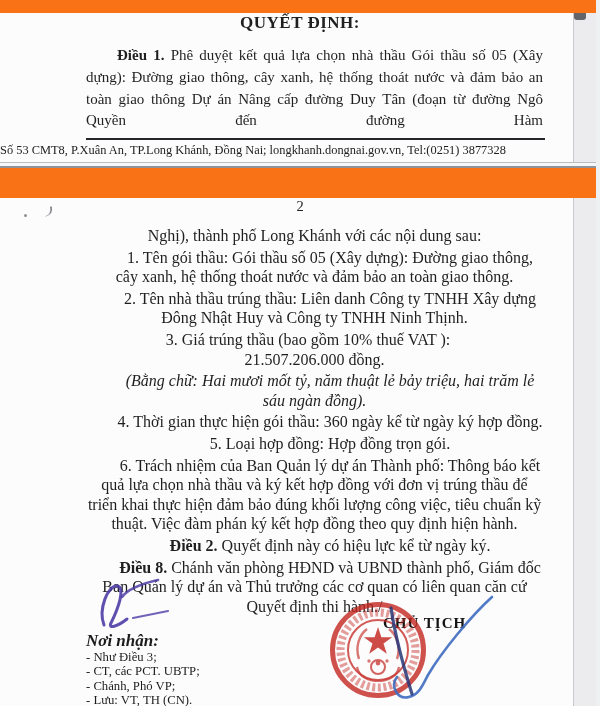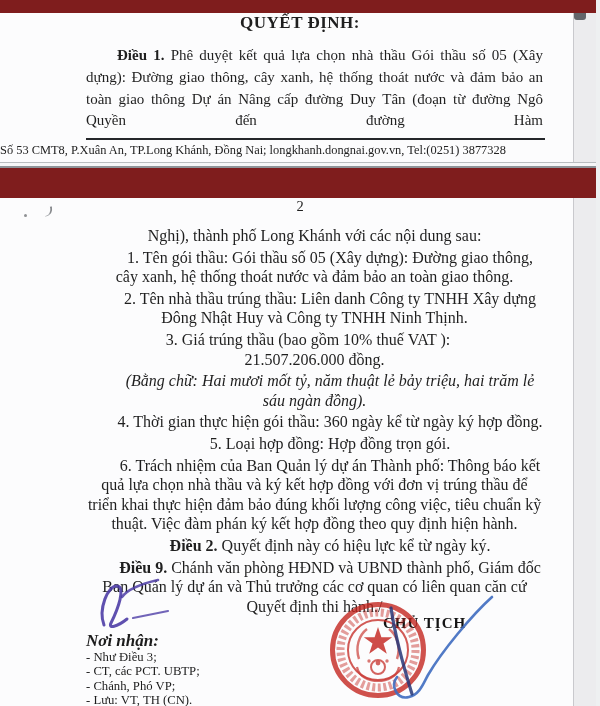--- a/index.html
+++ b/index.html
@@ -1,18 +1,18 @@
 <!DOCTYPE html>
 <html><head>
 <meta charset="utf-8">
 <style>
   * { margin:0; padding:0; box-sizing:border-box; }
   html,body { width:600px; }
   body { font-family:"Liberation Serif","DejaVu Serif",serif; background:#eef0f1; }
-  .stage { position:relative; width:596px; height:706px; background:#7f1d1d; overflow:hidden; }
+  .stage { position:relative; width:596px; height:706px; background:#f97316; overflow:hidden; }
 
   .page { position:relative; width:600px; background:#fcfcfd; color:#1f1f1f; }
   .page1 { height:150px; border-bottom:1px solid #b9bdc0; }
   .band  { height:5px; background:#f6f7f8; border-bottom:2px solid #8e9499; }
   .page2 { height:548px; }
 
   .edge-strip { position:absolute; top:0; right:0; bottom:0; width:27px;
                 background:#ececee; border-left:1px solid #c9c9cd; }
   .corner-mark { position:absolute; top:0; left:574px; width:12px; height:7px;
                  background:#4b4d52; border-radius:0 0 3px 3px; opacity:.85; }
@@ -79,21 +79,21 @@
     <div class="p2-body">
       <p class="justify">Nghị), thành phố Long Khánh với các nội dung sau:</p>
       <p class="indent justify">1. Tên gói thầu: Gói thầu số 05 (Xây dựng): Đường giao thông, cây xanh, hệ thống thoát nước và đảm bảo an toàn giao thông.</p>
       <p class="indent justify">2. Tên nhà thầu trúng thầu: Liên danh Công ty TNHH Xây dựng Đông Nhật Huy và Công ty TNHH Ninh Thịnh.</p>
       <p class="indent"><span>3. Giá trúng thầu (bao gồm 10% thuế VAT ):</span><span class="gap"></span><span>21.507.206.000 đồng.</span></p>
       <p class="indent justify italic">(Bằng chữ: Hai mươi mốt tỷ, năm thuật lẻ bảy triệu, hai trăm lẻ sáu ngàn đồng).</p>
       <p class="indent">4. Thời gian thực hiện gói thầu: 360 ngày kể từ ngày ký hợp đồng.</p>
       <p class="indent">5. Loại hợp đồng: Hợp đồng trọn gói.</p>
       <p class="indent justify">6. Trách nhiệm của Ban Quản lý dự án Thành phố: Thông báo kết quả lựa chọn nhà thầu và ký kết hợp đồng với đơn vị trúng thầu để triển khai thực hiện đảm bảo đúng khối lượng công việc, tiêu chuẩn kỹ thuật. Việc đàm phán ký kết hợp đồng theo quy định hiện hành.</p>
       <p class="indent"><b class="lbl">Điều 2.</b><span> Quyết định này có hiệu lực kể từ ngày ký.</span></p>
-      <p class="indent justify"><b class="lbl">Điều 9.</b><span> Chánh văn phòng HĐND và UBND thành phố, Giám đốc Ban Quản lý dự án và Thủ trưởng các cơ quan có liên quan căn cứ Quyết định thi hành./</span></p>
+      <p class="indent justify"><b class="lbl">Điều 8.</b><span> Chánh văn phòng HĐND và UBND thành phố, Giám đốc Ban Quản lý dự án và Thủ trưởng các cơ quan có liên quan căn cứ Quyết định thi hành./</span></p>
     </div>
 
     <svg class="paraph-svg" width="110" height="54" viewBox="0 0 110 54">
       <g fill="none" stroke="#4e3da6" stroke-linecap="round">
         <path d="M16,48 C10,32 20,8 29,9 C38,10 30,32 23,46 C20,52 29,50 39,42" stroke-width="3" opacity=".9"></path>
         <path d="M34,20 C40,12 52,7 70,3" stroke-width="2.6" opacity=".85"></path>
         <path d="M45,41 L80,34" stroke-width="2.2" opacity=".8"></path>
       </g>
     </svg>
 

